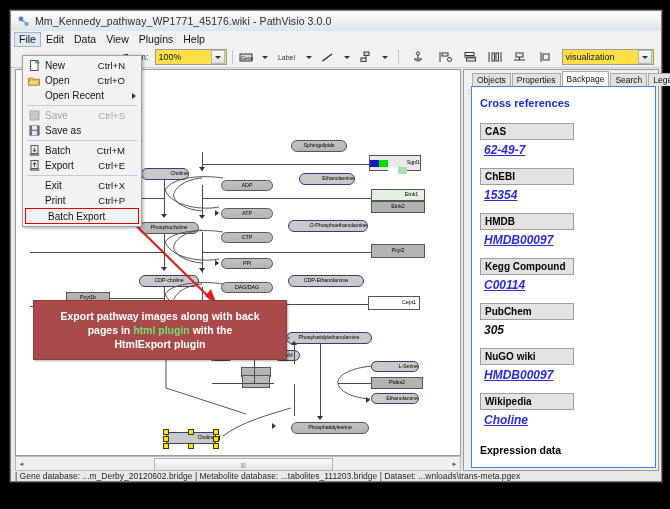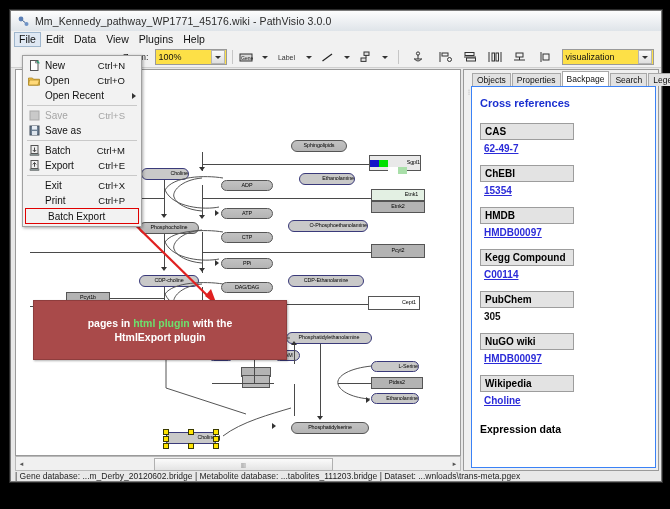--- a/index.html
+++ b/index.html
@@ -107,21 +107,21 @@
     background:#fff;border:1px solid #3b82f6;overflow:hidden;padding:8px 6px 0 8px;
   }
   .sp-gutter{position:absolute;left:0;top:16px;width:7px;bottom:2px;background:#f0f0f0;}
   .sp-gutter .dots{position:absolute;left:2px;top:4px;font-size:6px;color:#777;line-height:4px;}
   .xref-title{color:#1a2fd0;font-weight:bold;font-size:11px;margin:2px 0 14px 0;}
   .xref-head{
     background:#e3e3e3;border:1px solid #9d9d9d;
     font-weight:bold;font-size:10px;color:#000;
     padding:2px 4px;width:84px;margin-bottom:3px;
   }
-  .xref-val{font-size:10px;margin:0 0 11px 4px;}
+  .xref-val{font-size:12px;margin:0 0 11px 4px;font-style:italic;}
   .xref-val a{color:#2b2bd8;text-decoration:underline;font-weight:bold;}
   .xref-val.plain{color:#111;font-weight:bold;}
   .expr-data{font-weight:bold;font-size:10.5px;color:#000;margin-top:17px;}
 
   
   .dropdown{
     position:absolute;left:11px;top:44px;width:118px;
     background:#f2f2f2;border:1px solid #a0a0a0;
     box-shadow:1px 1px 3px rgba(0,0,0,.35);
     padding:2px 0;z-index:40;
@@ -529,20 +529,21 @@
 
       </div>
     </div>
 
     <svg class="redarrow" style="left:96px;top:186px;" width="150" height="120">
       <line x1="4" y1="4" x2="110" y2="108" stroke="#e02020" stroke-width="2.2"></line>
       <polygon points="110,108 98,99 104,92" fill="#e02020"></polygon>
     </svg>
 
     <div class="callout">
+      <div>Export pathway images along with back</div>
       <div><span>pages in </span><span class="hl">html plugin</span><span> with the</span></div>
       <div>HtmlExport plugin</div>
     </div>
 
     <div class="hscroll">
       <span class="sb-end">◄</span>
       <span class="sb-track">
         <span class="sb-thumb">▥</span>
       </span>
       <span class="sb-end">►</span>

